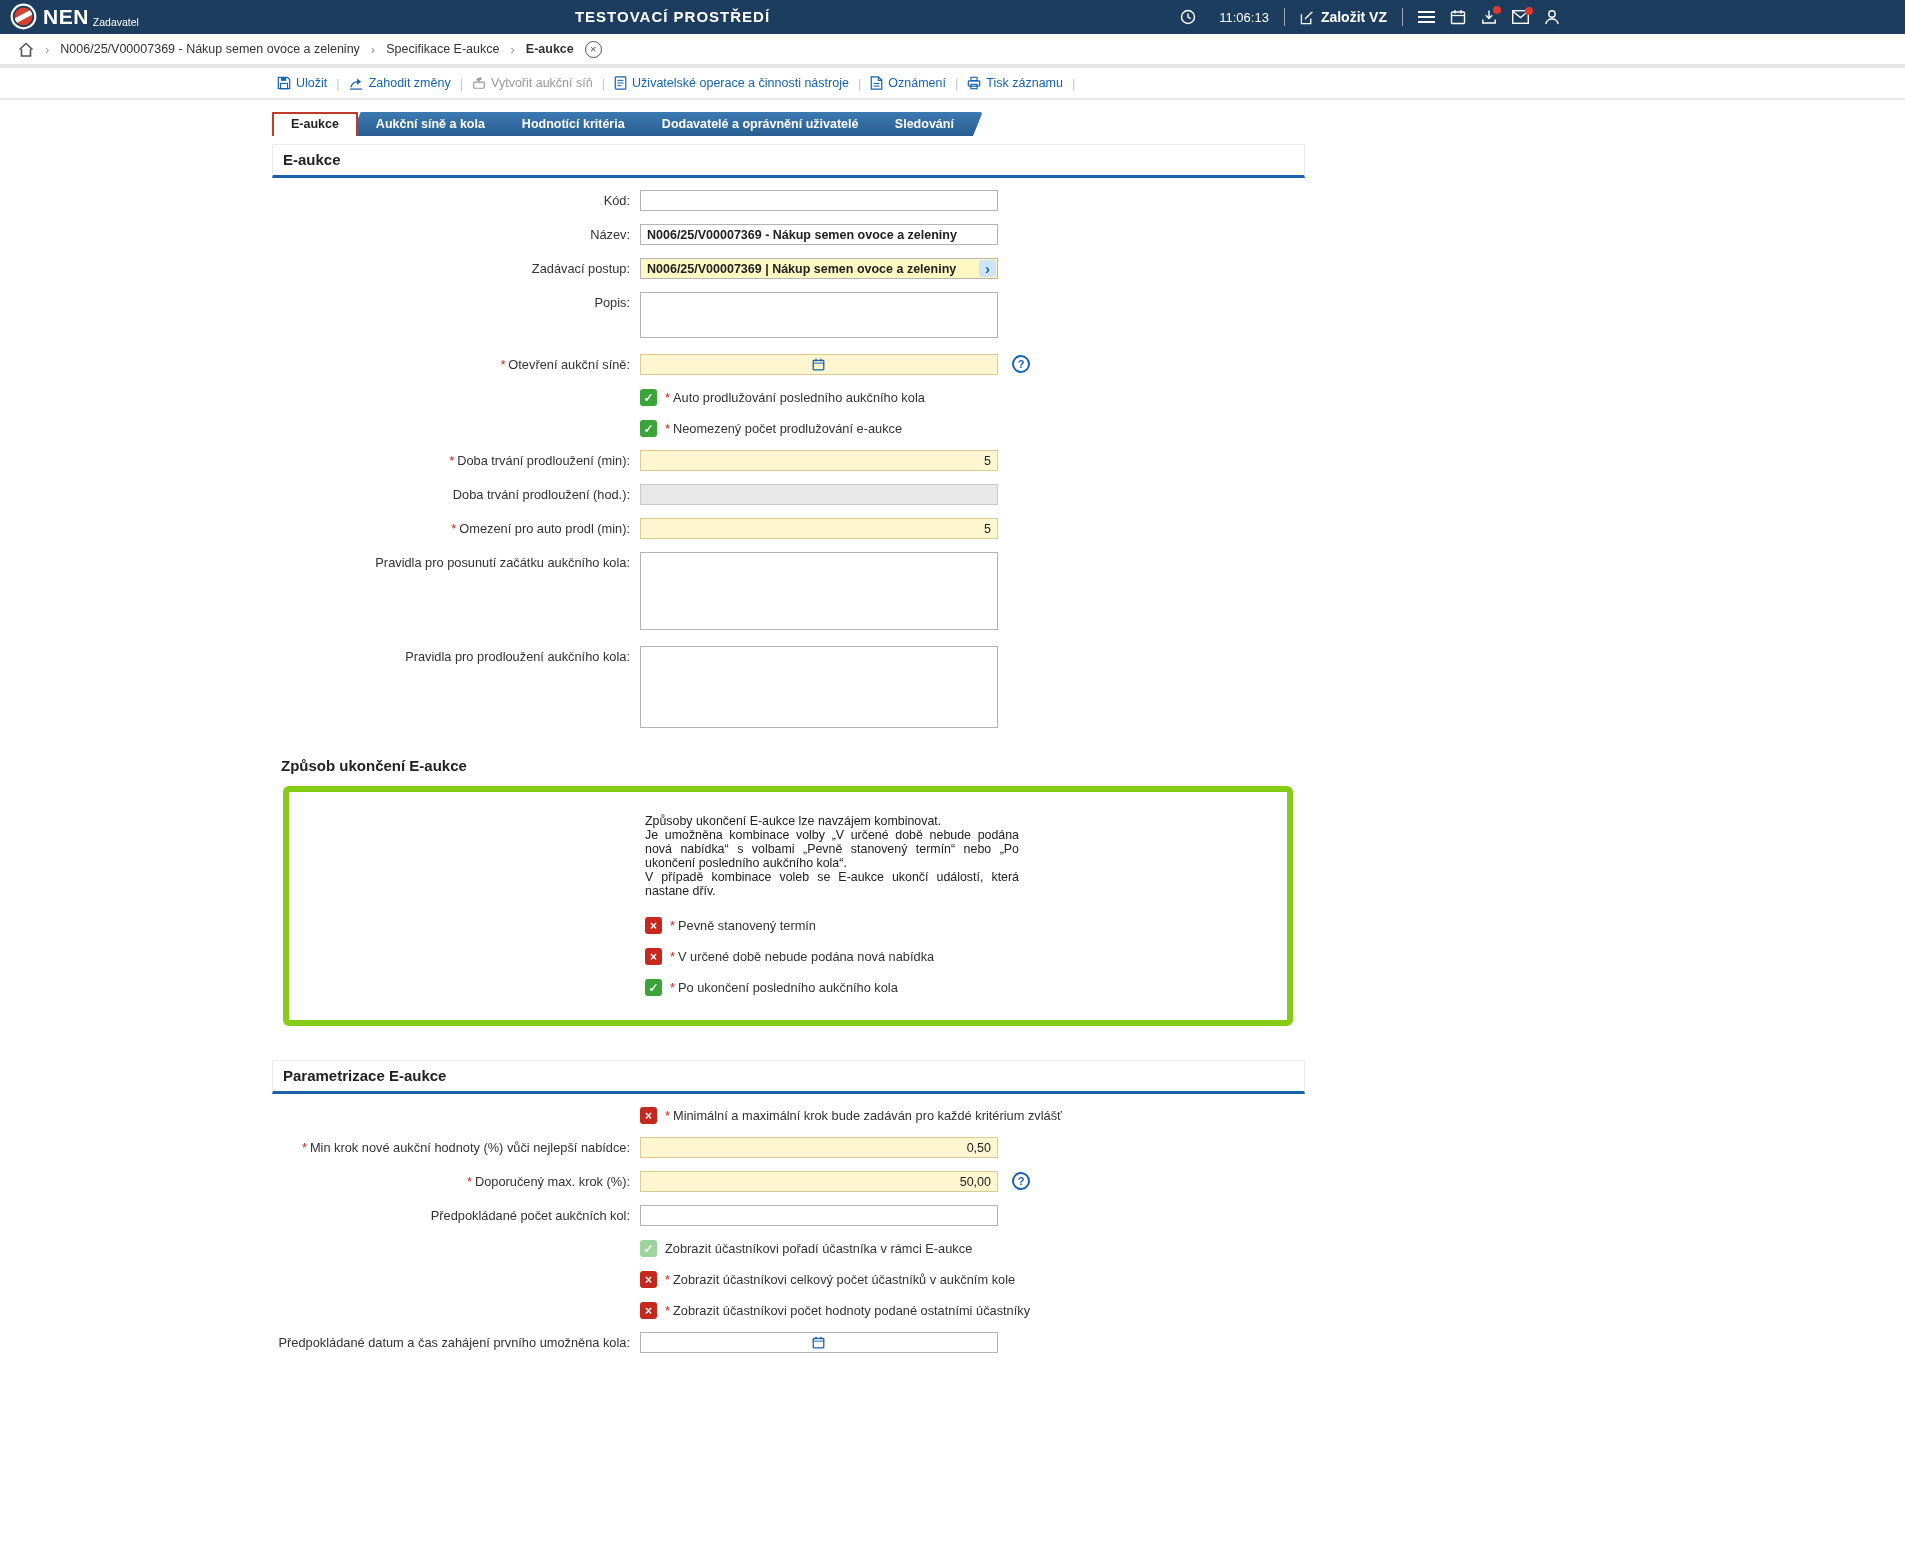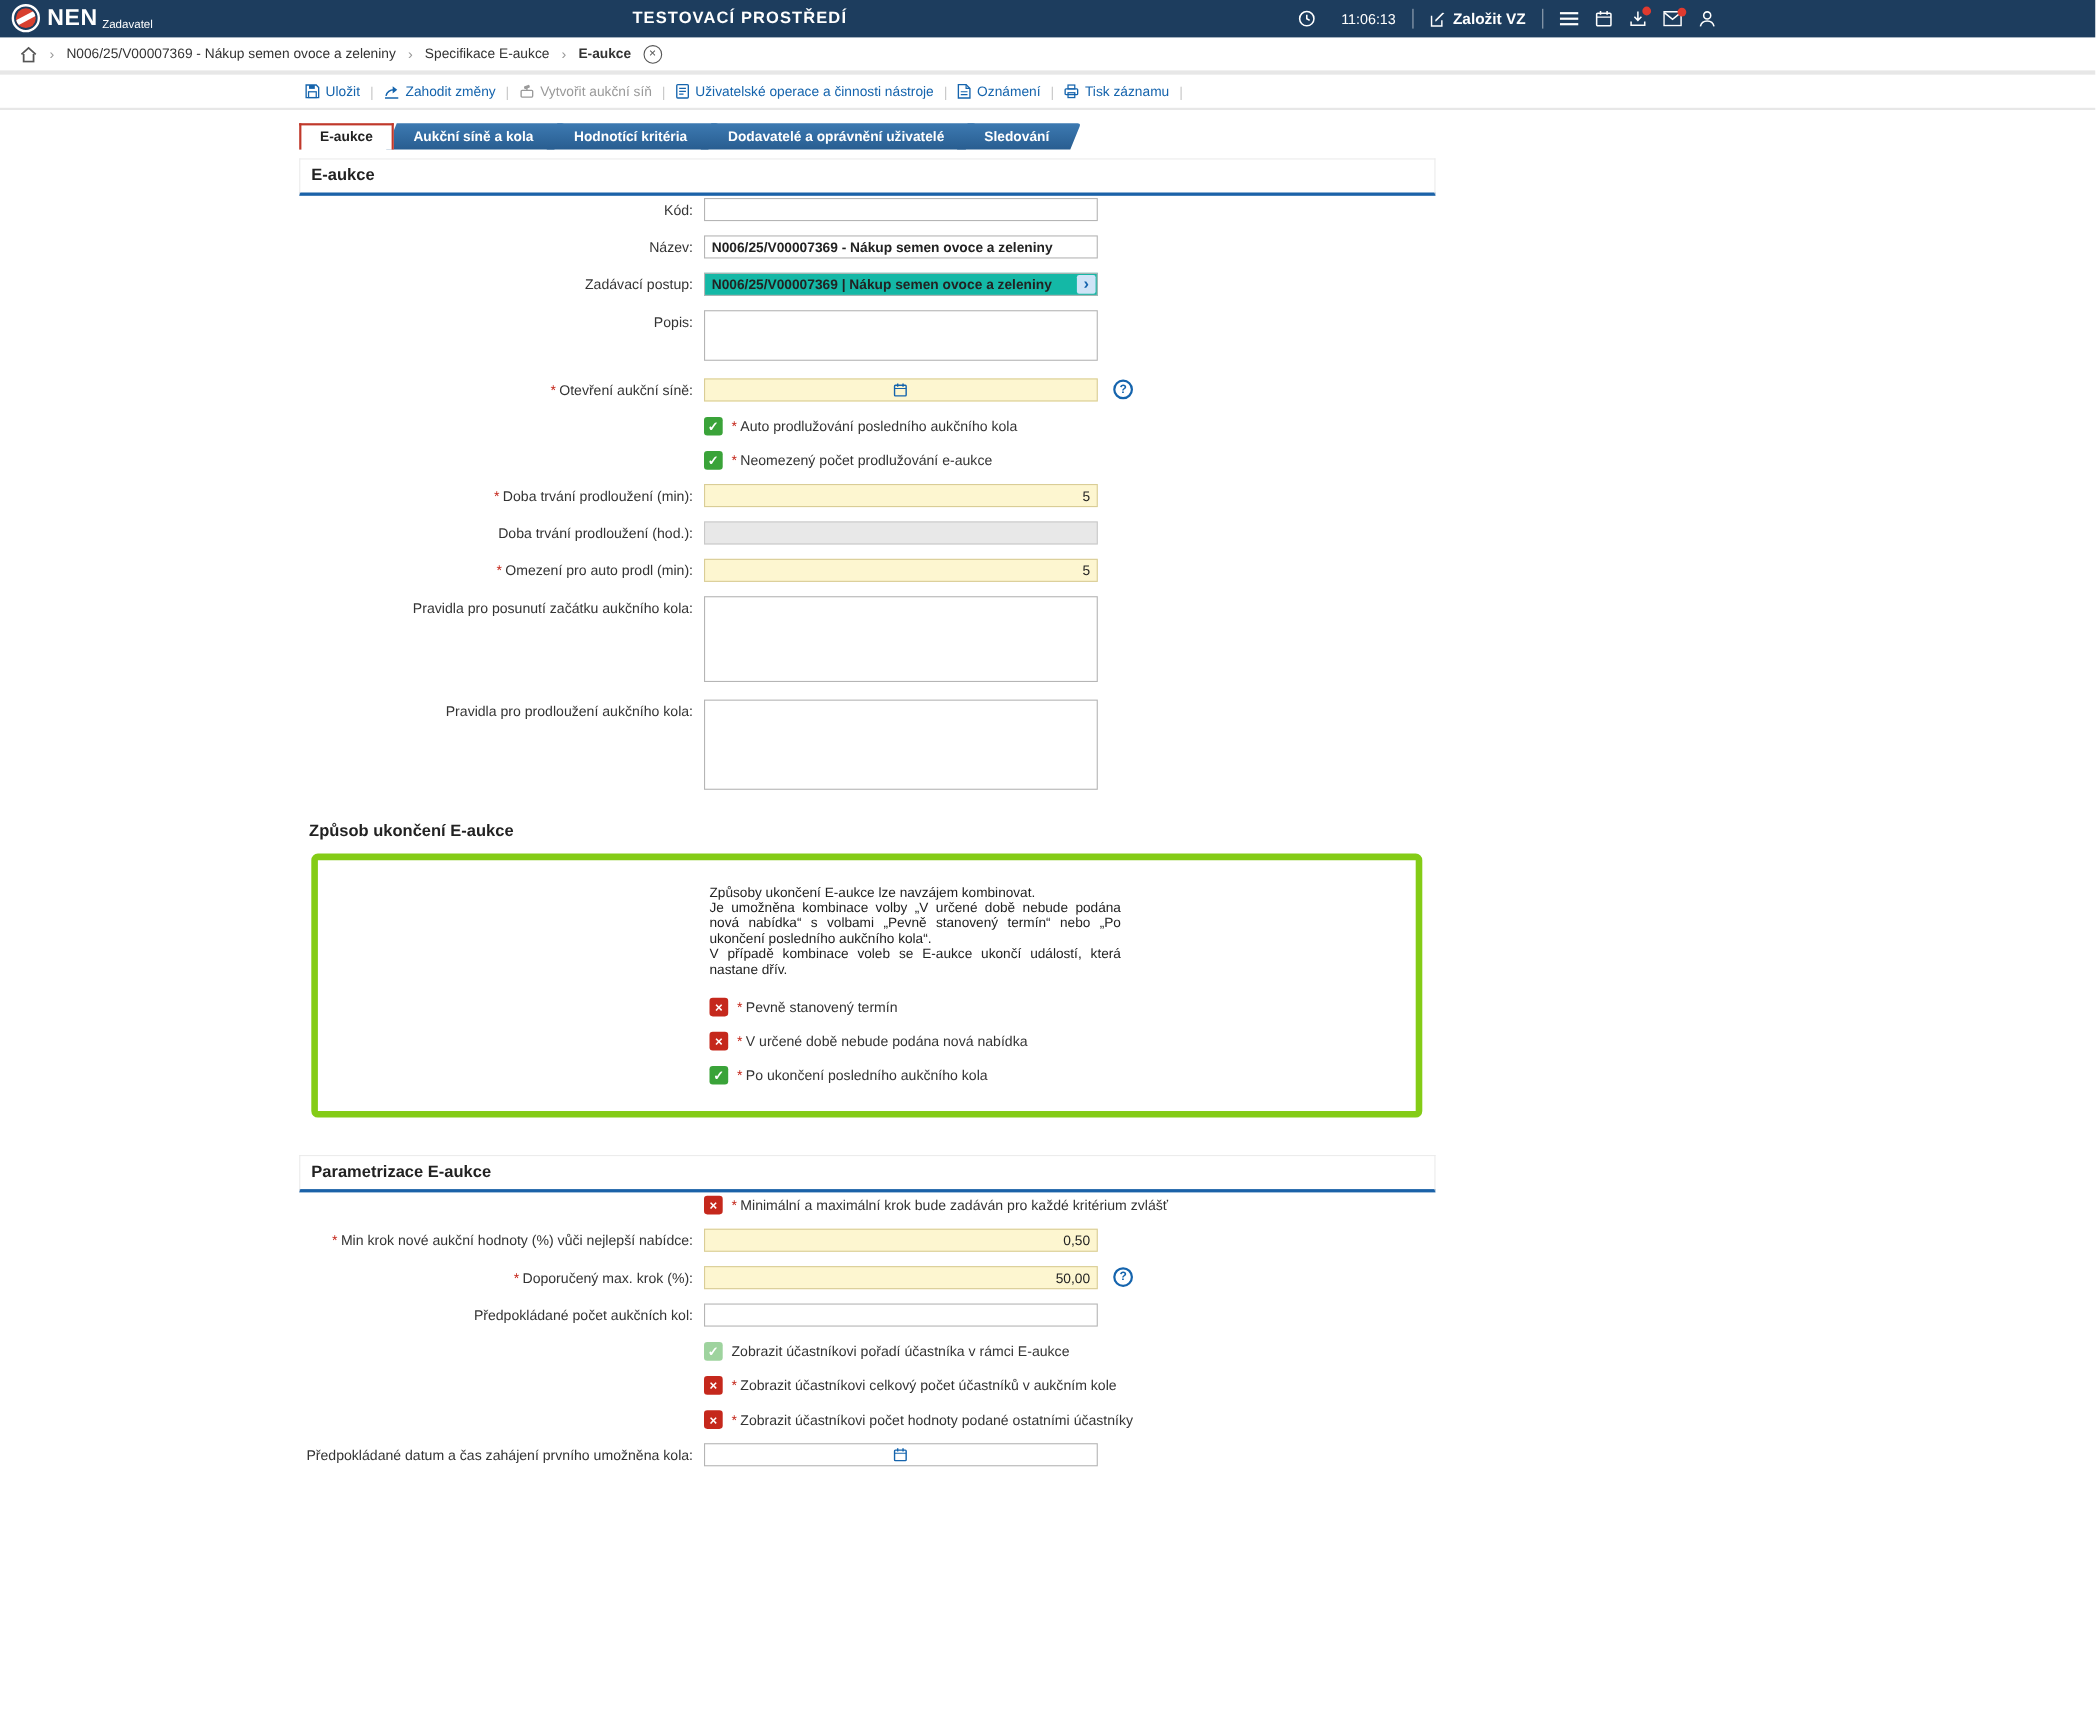--- a/index.html
+++ b/index.html
@@ -52,34 +52,34 @@
               transform:skewX(-22deg); transform-origin:bottom left;
               background:linear-gradient(#3d7ab2,#285d90); border-radius:0 3px 0 0; }
   .tab-blue > span { display:inline-block; transform:skewX(22deg); }
   .t2{z-index:5;} .t3{z-index:4;} .t4{z-index:3;} .t5{z-index:2;}
 
   
   .content { width:1033px; margin-left:272px; padding-bottom:280px; }
   .sec-head { margin-top:8px; padding:6px 10px 7px; font-size:15px; font-weight:bold; color:#222;
               border:1px solid #ececec; border-bottom:3px solid #1b62a8; background:#fff; }
   .plain-head { margin-top:26px; padding-left:9px; font-size:15px; font-weight:bold; color:#222; }
-  .form { padding-top:2px; }
+  .form { padding-top:2px;margin-top:10px; }
 
   .frow { display:flex; margin-bottom:13px; align-items:flex-start; }
   .flabel { width:368px; text-align:right; padding-right:10px; padding-top:3px; font-size:12.8px; color:#333; }
   .req { color:#c5281c; margin-right:3px; }
   .fctrl { width:358px; position:relative; }
   .fctrl.wide { width:auto; display:flex; align-items:center; gap:8px; white-space:nowrap; padding-top:1px; }
 
   .txt { width:100%; height:21px; border:1px solid #b5b5b5; background:#fff;
          font-family:"Liberation Sans",sans-serif; font-size:12.5px; color:#222; padding:0 6px; }
   .txt.bold { font-weight:bold; }
   .txt.yellow { background:#fdf6d0; border-color:#d9cd96; }
   .txt.num { text-align:right; }
-  .txt.ro { background:#14b8a6; padding-right:24px; }
+  .txt.ro { background:#fef9c3; padding-right:24px; }
   .txt.dis { background:#e8e8e8; border-color:#c9c9c9; }
   textarea.txt { resize:none; padding-top:3px; }
   .ta-popis { height:46px; }
   .ta-prav1 { height:82px; }
   .ta-prav2 { height:78px; }
 
   .chev { position:absolute; right:2px; top:2px; width:17px; height:17px; background:#cfe4f7;
           border-radius:2px; color:#1564ad; display:flex; align-items:center; justify-content:center;
           font-size:15px; font-weight:bold; line-height:1; cursor:pointer; }
   .cal-ico { position:absolute; left:172px; top:4px; cursor:pointer; display:flex; }

